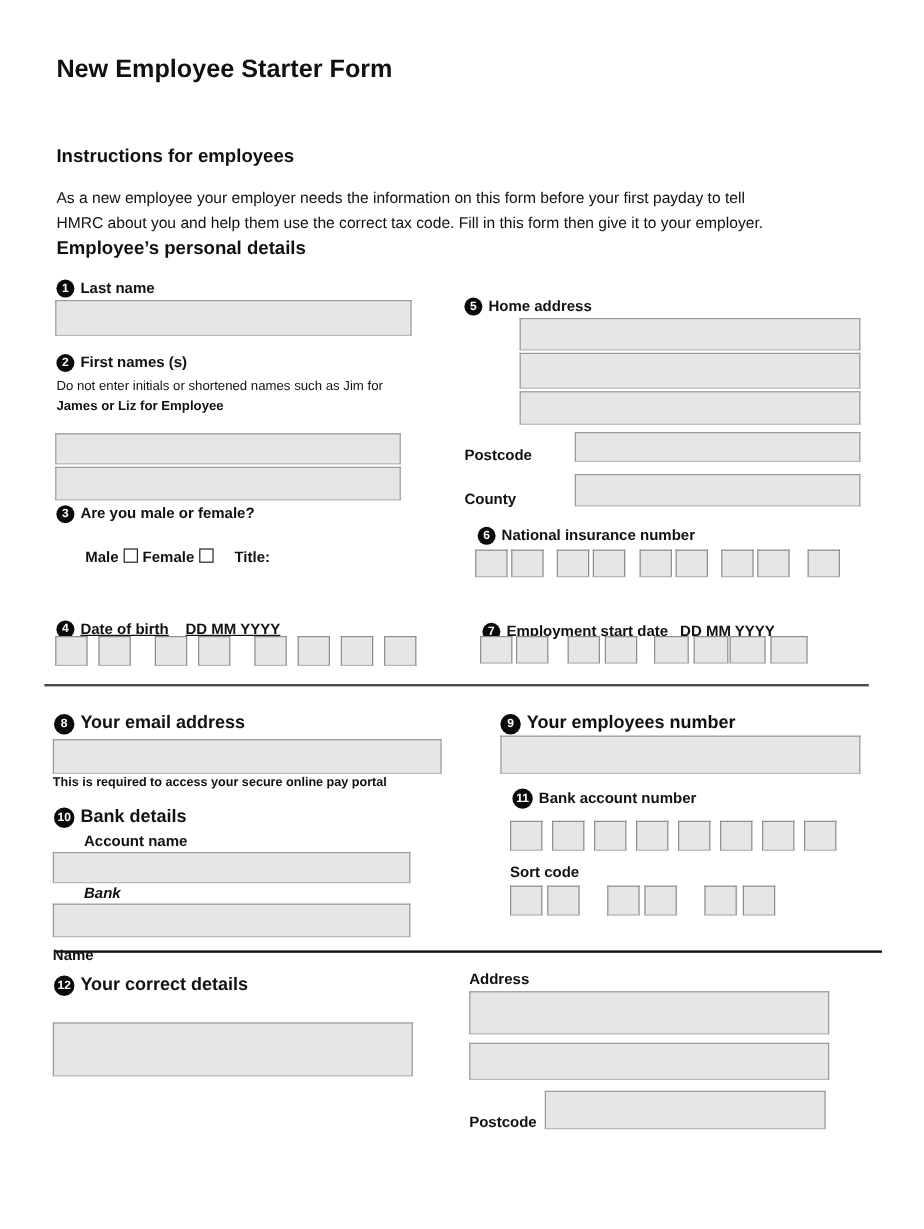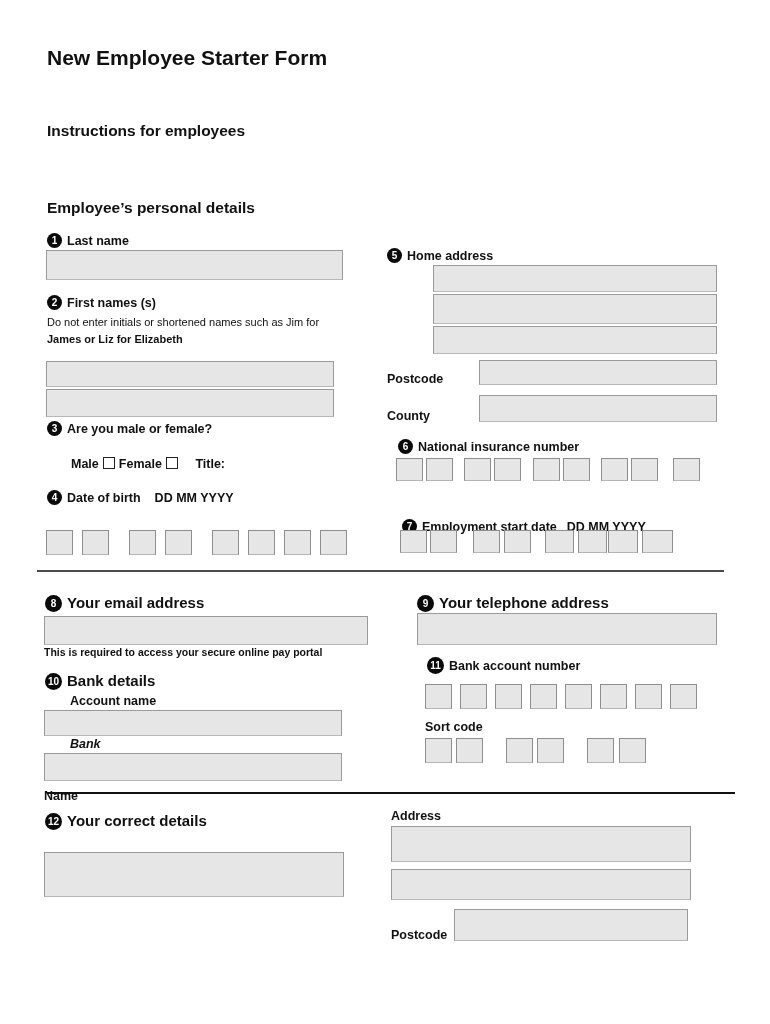--- a/index.html
+++ b/index.html
@@ -35,45 +35,47 @@
   }
   .divider { position: absolute; height: 2px; background: #4a4a4a; }
 </style>
 </head>
 <body>
 
 <div class="abs title">New Employee Starter Form</div>
 
 <div class="abs h2" style="left:47px;top:122px;">Instructions for employees</div>
 <div class="abs para">
+  <div>As a new employee your employer needs the information on this form before your first payday to tell</div>
+  <div>HMRC about you and help them use the correct tax code. Fill in this form then give it to your employer.</div>
 </div>
 <div class="abs h2" style="left:47px;top:199px;">Employee’s personal details</div>
 
 <div class="abs lbl" style="left:47px;top:233px;">
   <span class="num">1</span><span>Last name</span>
 </div>
 <div class="field" style="left:46px;top:250px;width:297px;height:30px;"></div>
 
 <div class="abs lbl" style="left:47px;top:295px;">
   <span class="num">2</span><span>First names (s)</span>
 </div>
 <div class="abs small" style="left:47px;top:316px;">Do not enter initials or shortened names such as Jim for</div>
-<div class="abs small" style="left:47px;top:333px;font-weight:bold;">James or Liz for Elizabeth</div>
+<div class="abs small" style="left:47px;top:333px;font-weight:bold;">James or Liz for Employee</div>
 <div class="field" style="left:46px;top:361px;width:288px;height:26px;"></div>
 <div class="field" style="left:46px;top:389px;width:288px;height:28px;"></div>
 
 <div class="abs lbl" style="left:47px;top:421px;">
   <span class="num">3</span><span>Are you male or female?</span>
 </div>
 <div class="abs lbl" style="left:47px;top:457px;margin-left:24px;">
   <span>Male</span><span class="cb"></span><span>Female</span><span class="cb"></span>
   <span style="margin-left:10px;">Title:</span>
 </div>
 
-<div class="abs lbl" style="left:47px;top:490px;">
+<div class="abs lbl" style="left:47px;top:517px;text-decoration:underline;">
   <span class="num">4</span><span>Date of birth</span><span style="margin-left:14px;">DD MM YYYY</span>
 </div>
 <div class="box" style="left:46px;top:530px;"></div>
 <div class="box" style="left:82px;top:530px;"></div>
 <div class="box" style="left:129px;top:530px;"></div>
 <div class="box" style="left:165px;top:530px;"></div>
 <div class="box" style="left:212px;top:530px;"></div>
 <div class="box" style="left:248px;top:530px;"></div>
 <div class="box" style="left:284px;top:530px;"></div>
 <div class="box" style="left:320px;top:530px;"></div>
@@ -116,21 +118,21 @@
 
 <div class="divider" style="left:37px;top:570px;width:687px;"></div>
 
 <div class="abs lbl-big" style="left:45px;top:594px;">
   <span class="num big">8</span><span>Your email address</span>
 </div>
 <div class="field" style="left:44px;top:616px;width:324px;height:29px;"></div>
 <div class="abs" style="left:44px;top:646px;font-size:10.5px;font-weight:bold;font-family:'Liberation Sans',sans-serif;white-space:nowrap;">This is required to access your secure online pay portal</div>
 
 <div class="abs lbl-big" style="left:417px;top:594px;">
-  <span class="num big">9</span><span>Your telephone address</span>
+  <span class="num big">9</span><span>Your employees number</span>
 </div>
 <div class="field" style="left:417px;top:613px;width:300px;height:32px;"></div>
 
 <div class="abs lbl-big" style="left:45px;top:672px;">
   <span class="num big">10</span><span>Bank details</span>
 </div>
 <div class="abs lbl" style="left:70px;top:694px;">Account name</div>
 <div class="field" style="left:44px;top:710px;width:298px;height:26px;"></div>
 <div class="abs lbl" style="left:70px;top:737px;font-style:italic;">Bank</div>
 <div class="field" style="left:44px;top:753px;width:298px;height:28px;"></div>

